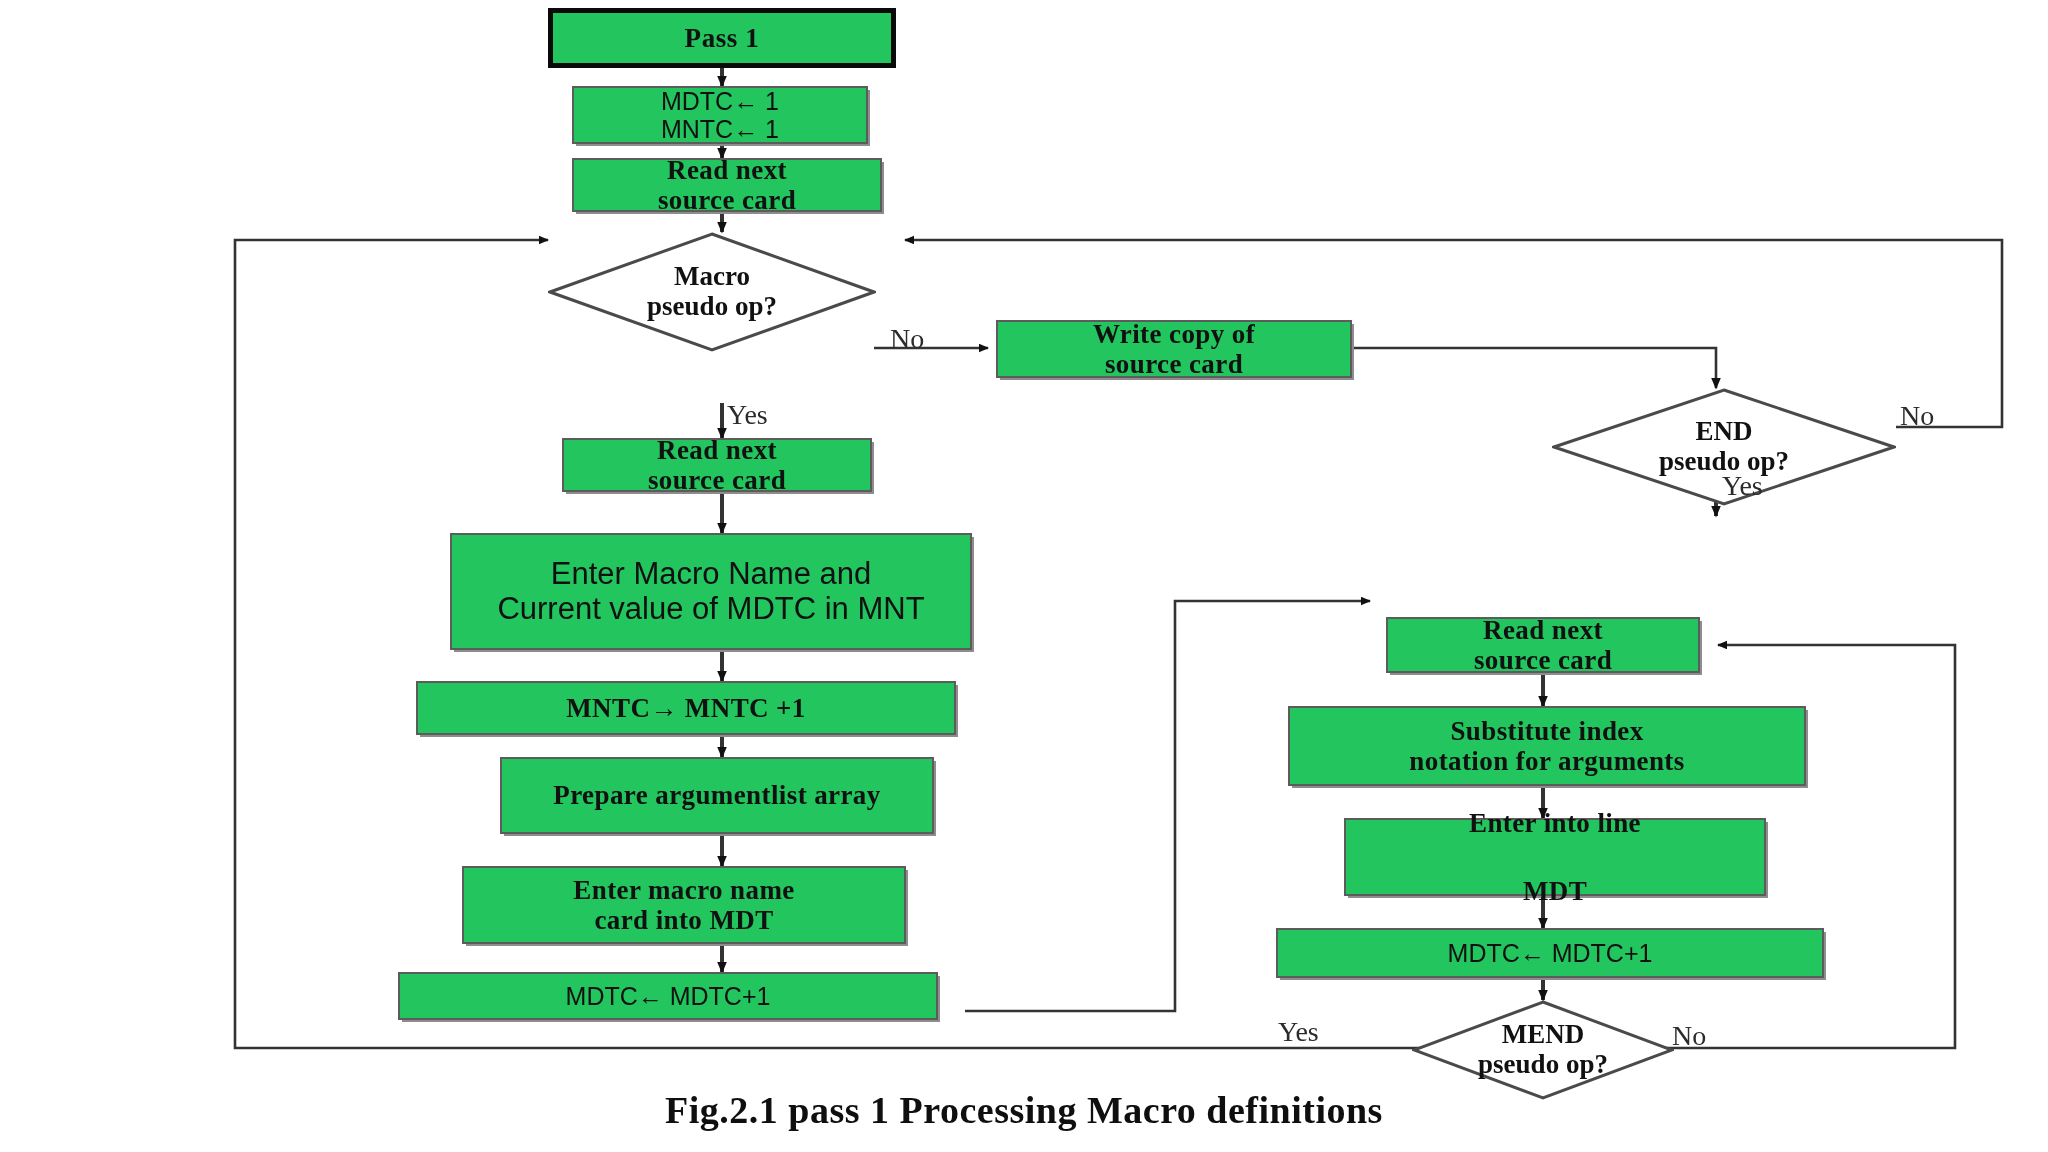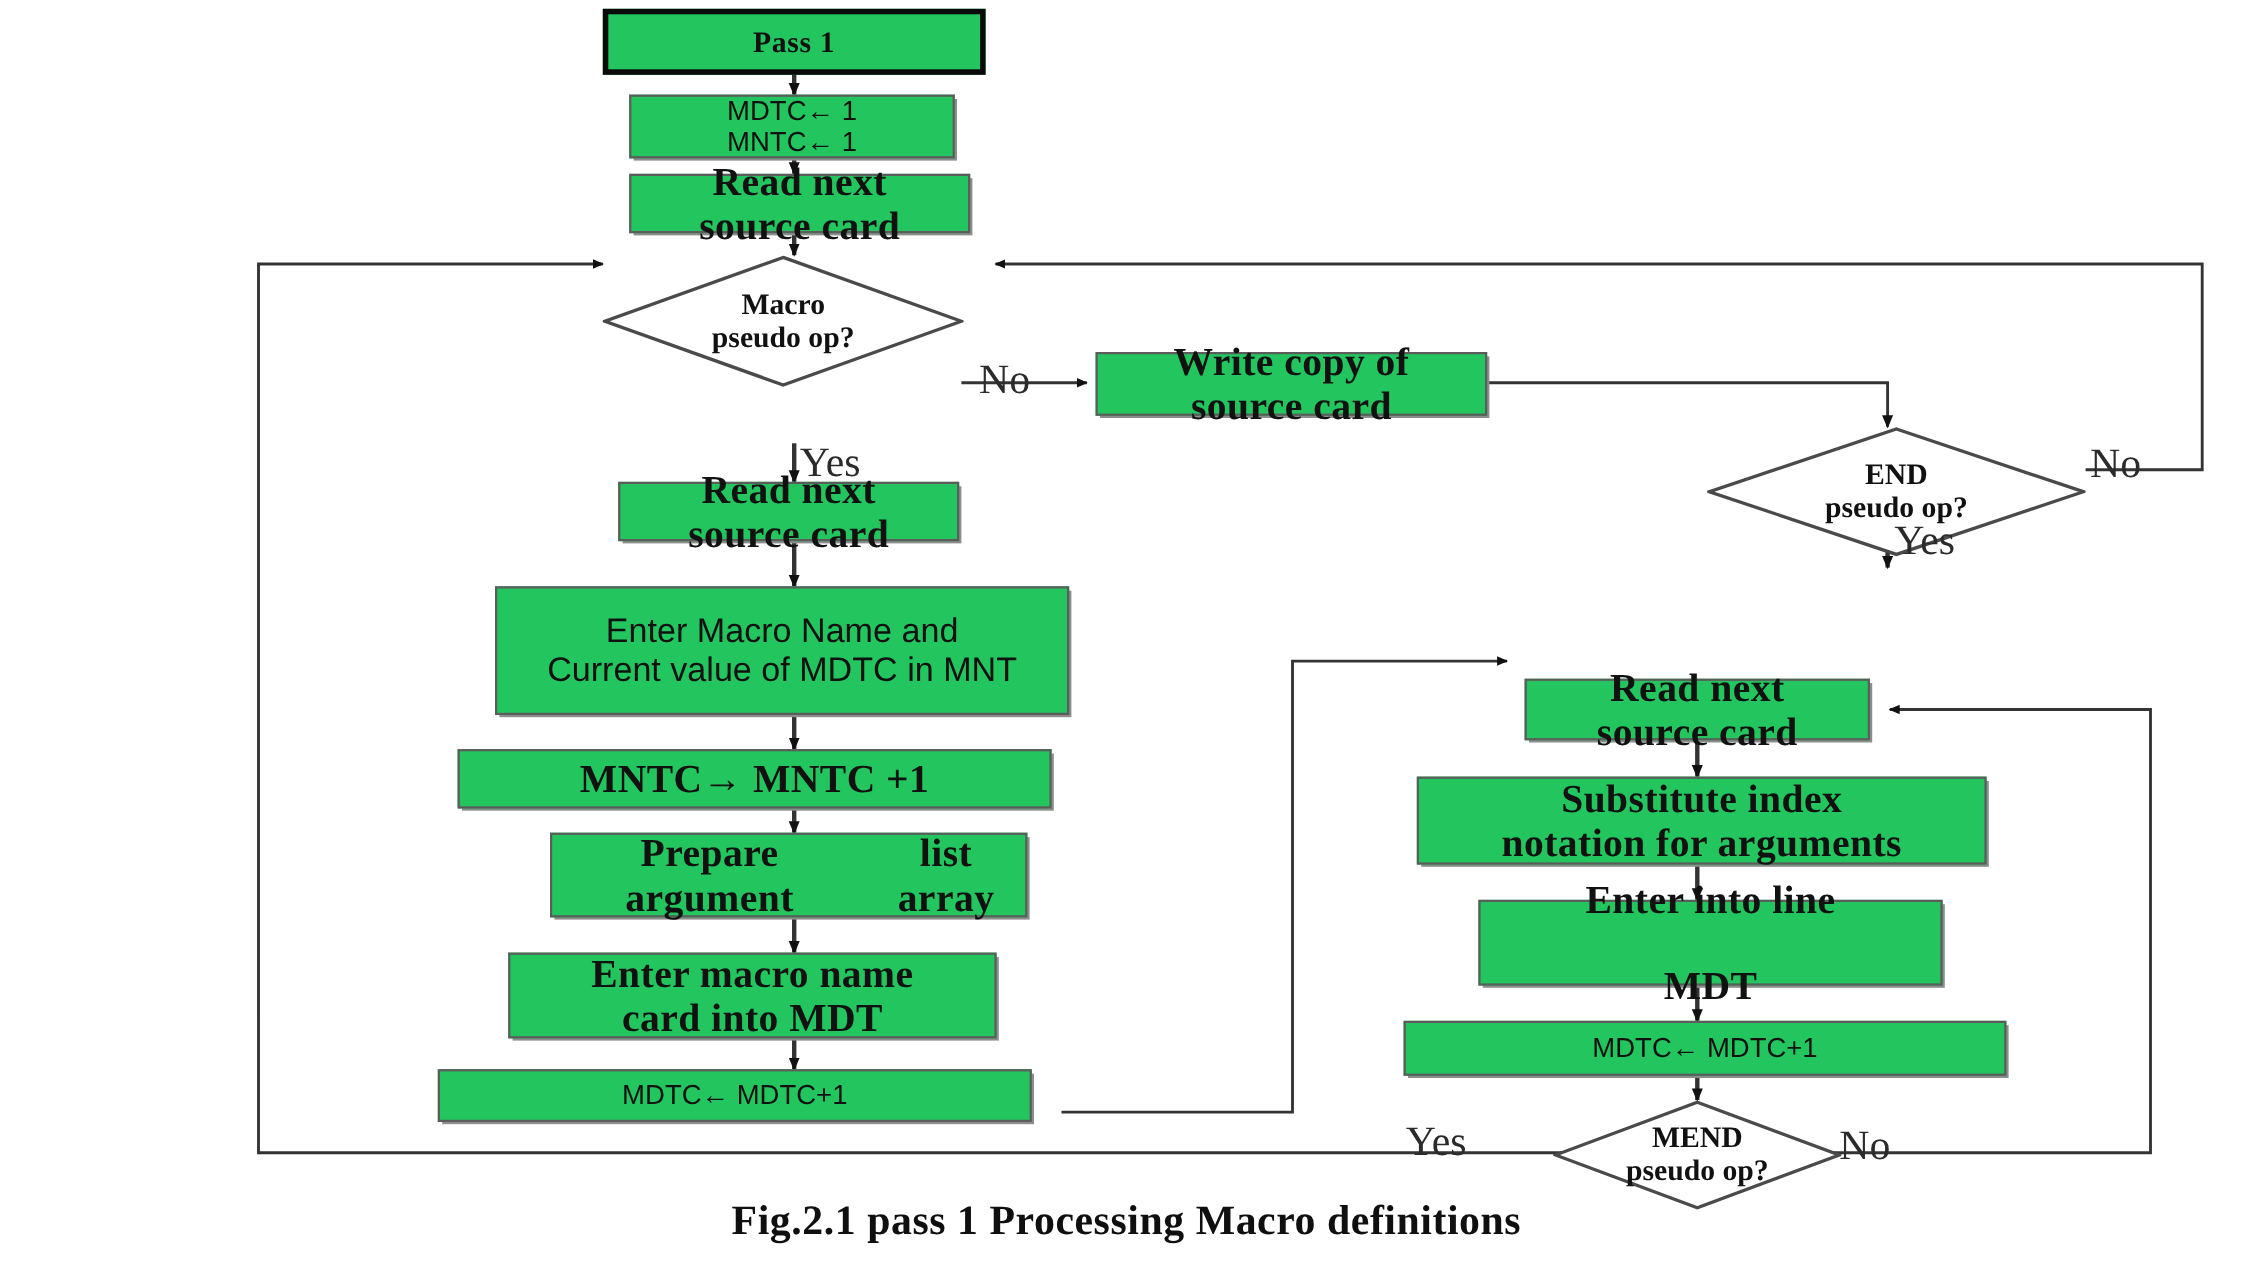--- a/index.html
+++ b/index.html
@@ -33,21 +33,21 @@
     justify-content: center;
     text-align: center;
     background: #22c55e;
     line-height: 1.12;
     color: #111111;
   }
   .proc {
     border: 2px solid #5c5c5c;
     font-family: "Liberation Serif", serif;
     font-weight: 700;
-    font-size: 36px;
+    font-size: 27px;
     letter-spacing: 0.4px;
     box-shadow: 3px 3px 0 -1px #8d8d8d;
   }
   .terminal {
     border: 5px solid #0a0a0a;
     font-family: "Liberation Serif", serif;
     font-weight: 700;
     font-size: 27px;
     letter-spacing: 0.6px;
   }
@@ -81,21 +81,21 @@
   }
   .decision svg {
     position: absolute;
     left: 0;
     top: 0;
   }
   .edge-label {
     position: absolute;
     font-family: "Liberation Serif", serif;
     font-weight: 400;
-    font-size: 38px;
+    font-size: 28px;
     color: #2b2b2b;
     white-space: nowrap;
   }
   #caption {
     position: absolute;
     left: 0;
     right: 0;
     top: 1088px;
     text-align: center;
     font-family: "Liberation Serif", serif;

